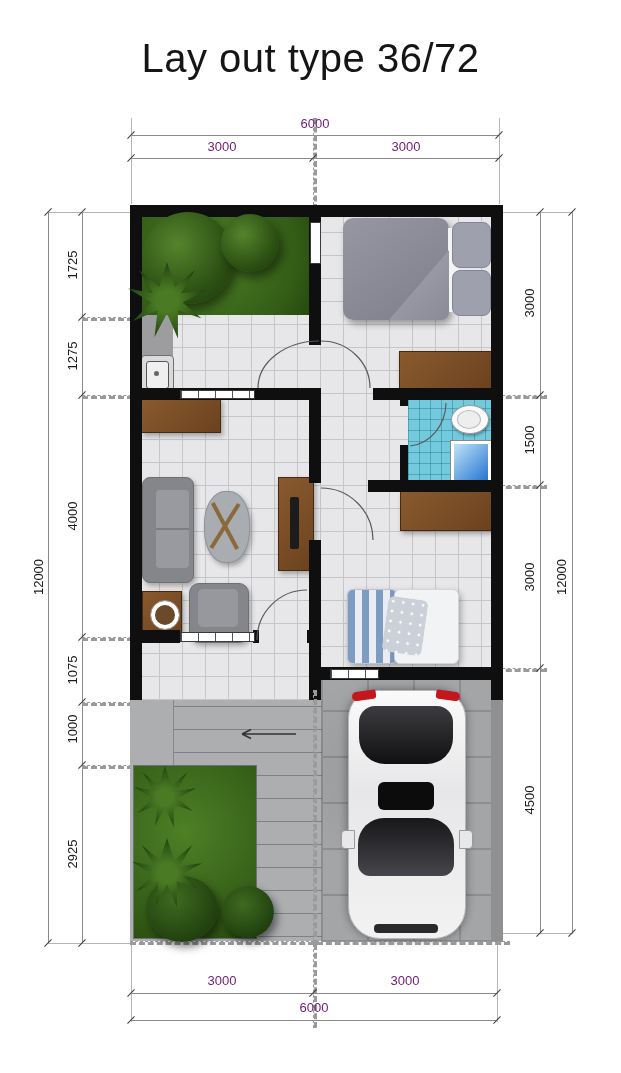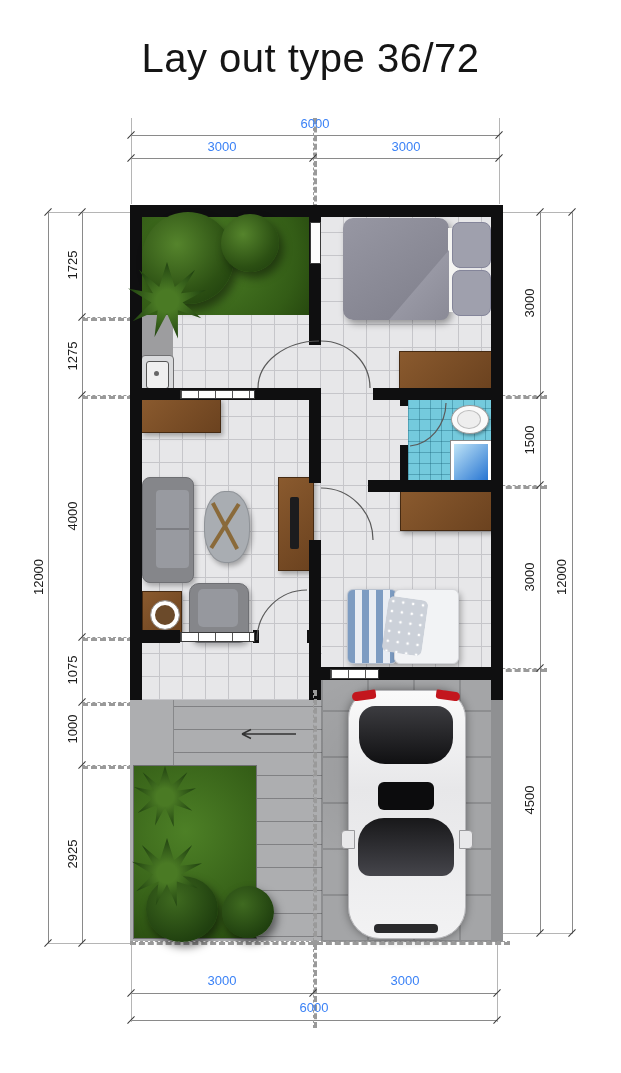--- a/index.html
+++ b/index.html
@@ -10,21 +10,21 @@
   .title{position:absolute;top:36px;left:0;width:100%;text-align:center;
          font-size:40px;font-weight:500;color:#151515;letter-spacing:.5px;}
   
   .dl-h{position:absolute;height:0;border-top:1px solid #8a8a8a;}
   .dl-v{position:absolute;width:0;border-left:1px solid #8a8a8a;}
   .ext-h{position:absolute;height:0;border-top:1px solid #b5b5b5;}
   .ext-v{position:absolute;width:0;border-left:1px solid #b5b5b5;}
   .dash{border-style:dashed !important;border-color:#9a9a9a !important;}
   .tick{position:absolute;width:10px;height:0;border-top:1.6px solid #3a3a3a;
         transform:translate(-50%,-50%) rotate(-45deg);}
-  .dlabel{position:absolute;transform:translate(-50%,-50%);font-size:13px;color:#3b82f6;white-space:nowrap;}
+  .dlabel{position:absolute;transform:translate(-50%,-50%);font-size:13px;color:#701a75;white-space:nowrap;}
   .vlabel{position:absolute;transform:translate(-50%,-50%) rotate(-90deg);font-size:13px;color:#1a1a1a;white-space:nowrap;}
   
   .tiles{background-color:#e7e7e9;
     background-image:repeating-linear-gradient(0deg,#c6c6ca 0 1px,transparent 1px 23px),
                      repeating-linear-gradient(90deg,#c6c6ca 0 1px,transparent 1px 23px);}
   .grass{background:radial-gradient(circle at 42% 38%,#4d8026,#335c16 75%,#27490f);}
   .bath-tiles{background-color:#74cadd;
     background-image:repeating-linear-gradient(0deg,rgba(18,90,112,.35) 0 1px,transparent 1px 11px),
                      repeating-linear-gradient(90deg,rgba(18,90,112,.35) 0 1px,transparent 1px 11px);}
   .concrete{background:#adaeb0;}

